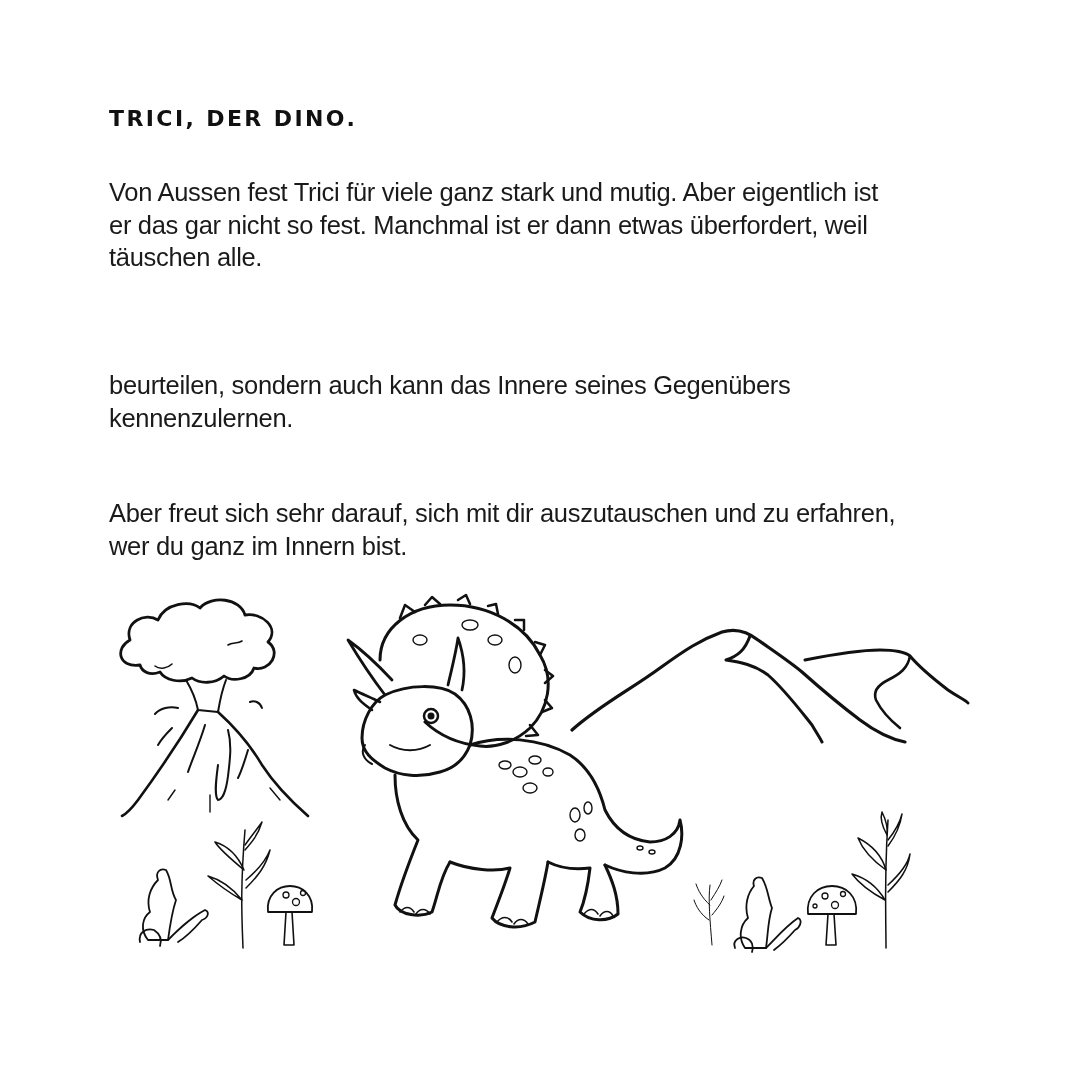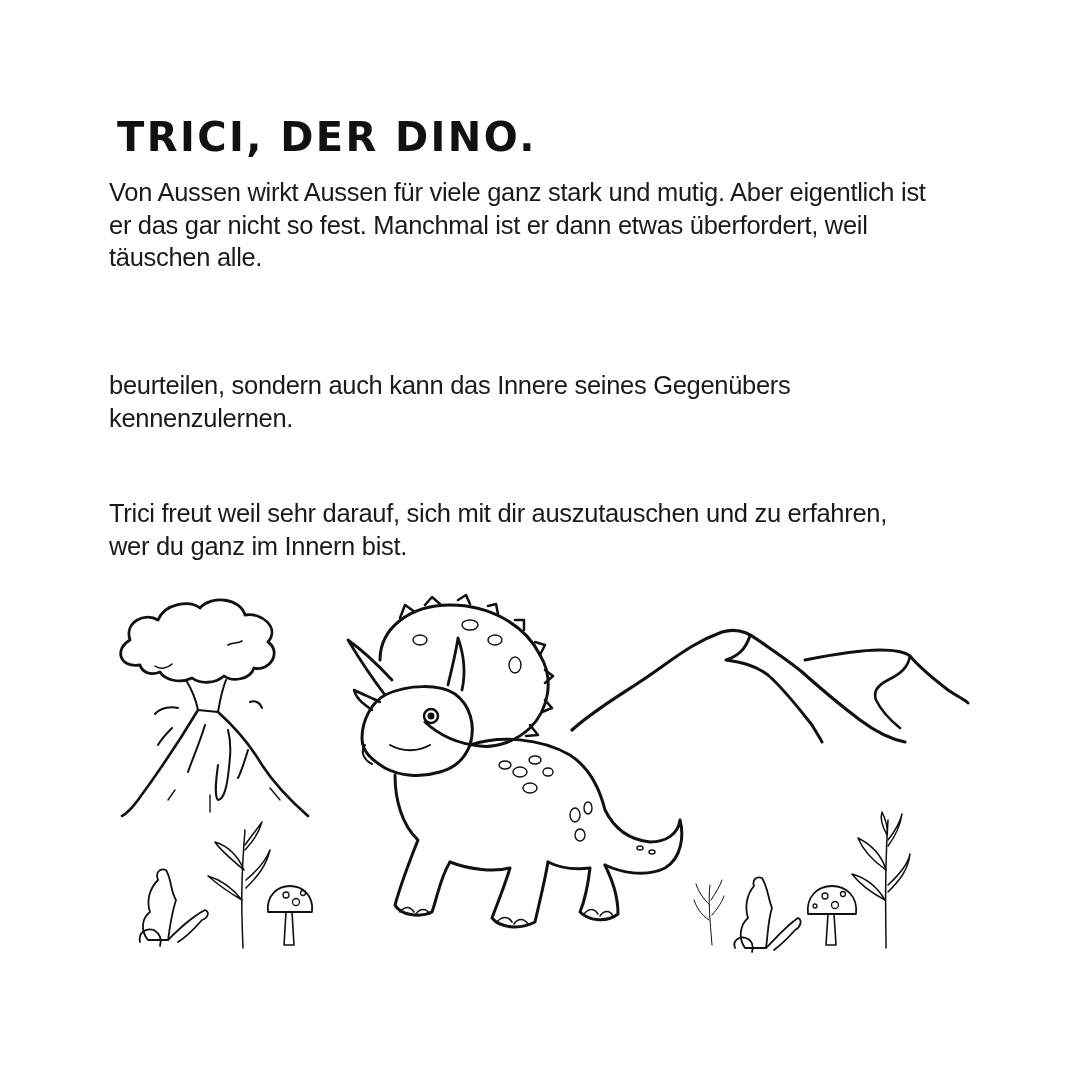--- a/index.html
+++ b/index.html
@@ -1,52 +1,52 @@
 <!DOCTYPE html>
 <html><head>
   <meta charset="utf-8">
   <style>
     html, body { margin: 0; padding: 0; background: #ffffff; }
     body { width: 1080px; height: 1080px; position: relative; overflow: hidden; color: #111111; }
     .title {
       position: absolute; left: 109px; top: 106px;
       font-family: "DejaVu Sans", sans-serif; font-weight: bold;
-      font-size: 40px; letter-spacing: 2.4px; margin: 8px; color: #111;
+      font-size: 22px; letter-spacing: 2.4px; margin: 0; color: #111;
     }
     .para {
       position: absolute; left: 109px; width: 880px; margin: 0;
       font-family: "Liberation Sans", sans-serif; font-weight: normal;
       font-size: 25.5px; line-height: 32.6px; color: #1a1a1a;
       letter-spacing: -0.3px;
     }
     .p1 { top: 176px; }
     .p2 { top: 369px; }
     .p3 { top: 497px; }
     .line { display: block; white-space: nowrap; }
     .illus { position: absolute; left: 0; top: 590px; width: 1080px; height: 380px; }
     svg .ink { fill: none; stroke: #111; stroke-linecap: round; stroke-linejoin: round; }
   </style>
 </head>
 <body>
 
 <h1 class="title">TRICI, DER DINO.</h1>
 
 <p class="para p1">
-  <span class="line">Von Aussen wirkt Aussen für viele ganz stark und mutig. Aber eigentlich ist</span>
+  <span class="line">Von Aussen fest Trici für viele ganz stark und mutig. Aber eigentlich ist</span>
   <span class="line">er das gar nicht so fest. Manchmal ist er dann etwas überfordert, weil</span>
   <span class="line">täuschen alle.</span>
 </p>
 
 <p class="para p2">
   <span class="line">beurteilen, sondern auch kann das Innere seines Gegenübers</span>
   <span class="line">kennenzulernen.</span>
 </p>
 
 <p class="para p3">
-  <span class="line">Trici freut weil sehr darauf, sich mit dir auszutauschen und zu erfahren,</span>
+  <span class="line">Aber freut sich sehr darauf, sich mit dir auszutauschen und zu erfahren,</span>
   <span class="line">wer du ganz im Innern bist.</span>
 </p>
 
 <svg class="illus" viewBox="0 590 1080 380" xmlns="http://www.w3.org/2000/svg">
 
   <g>
     <path class="ink" stroke-width="3.2" d="M572 730 C600 705 630 690 660 668 C685 650 700 640 722 632 C735 628 748 632 758 640 C775 652 790 662 802 672 C820 688 840 705 860 720 C880 735 895 740 905 742"></path>
     <path class="ink" stroke-width="3" d="M750 636 C745 650 738 656 726 660 C740 662 755 665 768 675 C785 690 800 710 812 725 C816 732 820 738 822 742"></path>
     <path class="ink" stroke-width="3" d="M805 660 C830 655 860 650 880 650 C895 650 905 652 910 656 C920 668 935 680 948 690 C958 697 966 700 968 703"></path>
     <path class="ink" stroke-width="2.6" d="M910 656 C908 668 900 674 888 680 C878 685 873 692 876 700 C882 712 890 720 900 728"></path>

